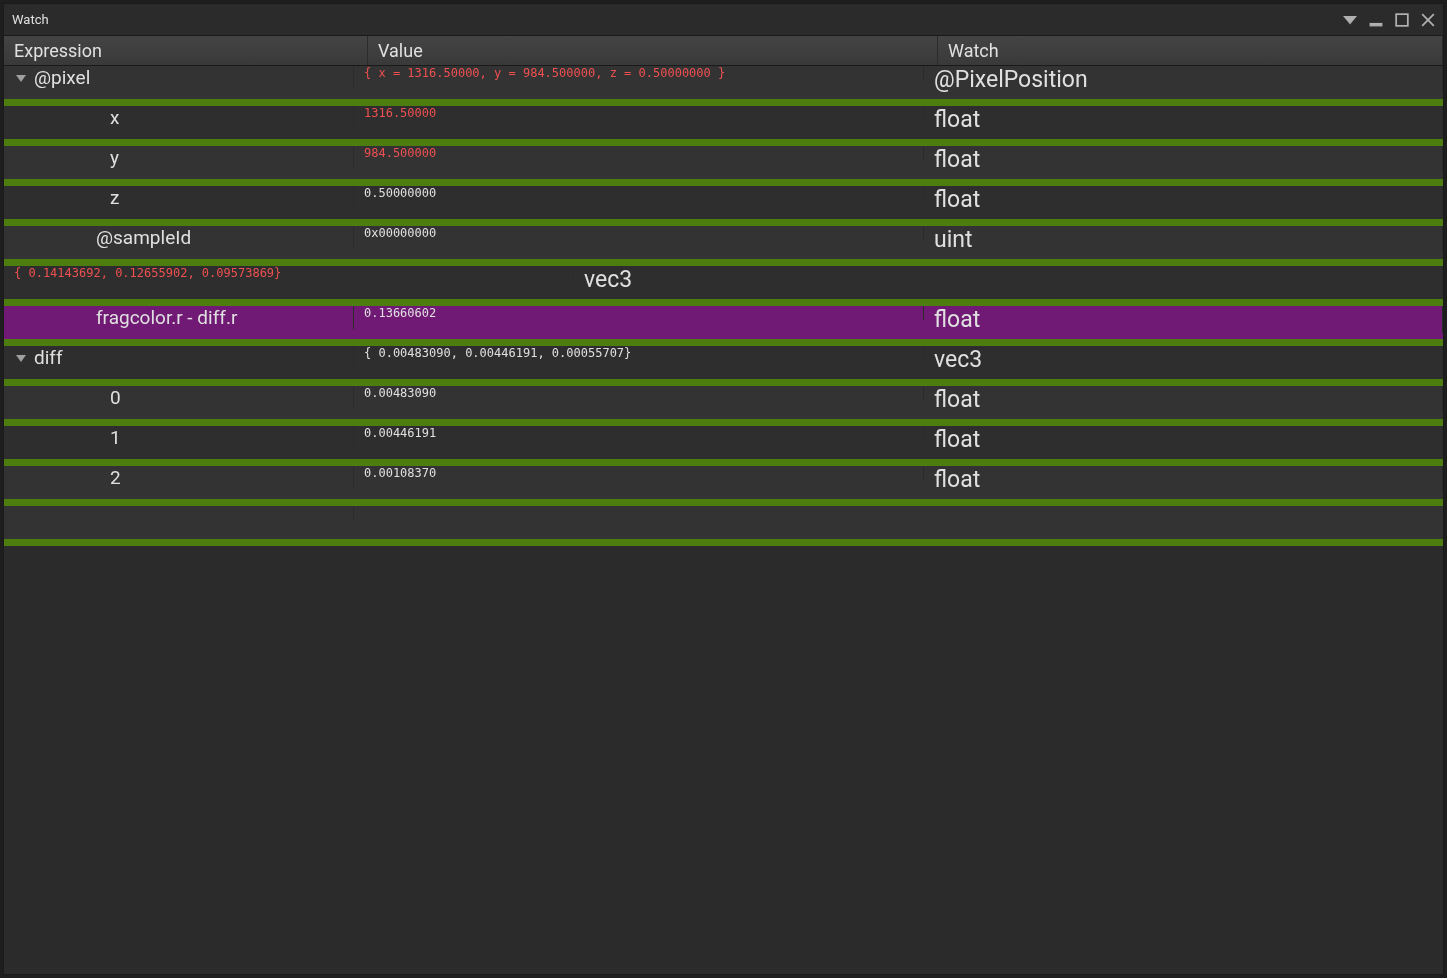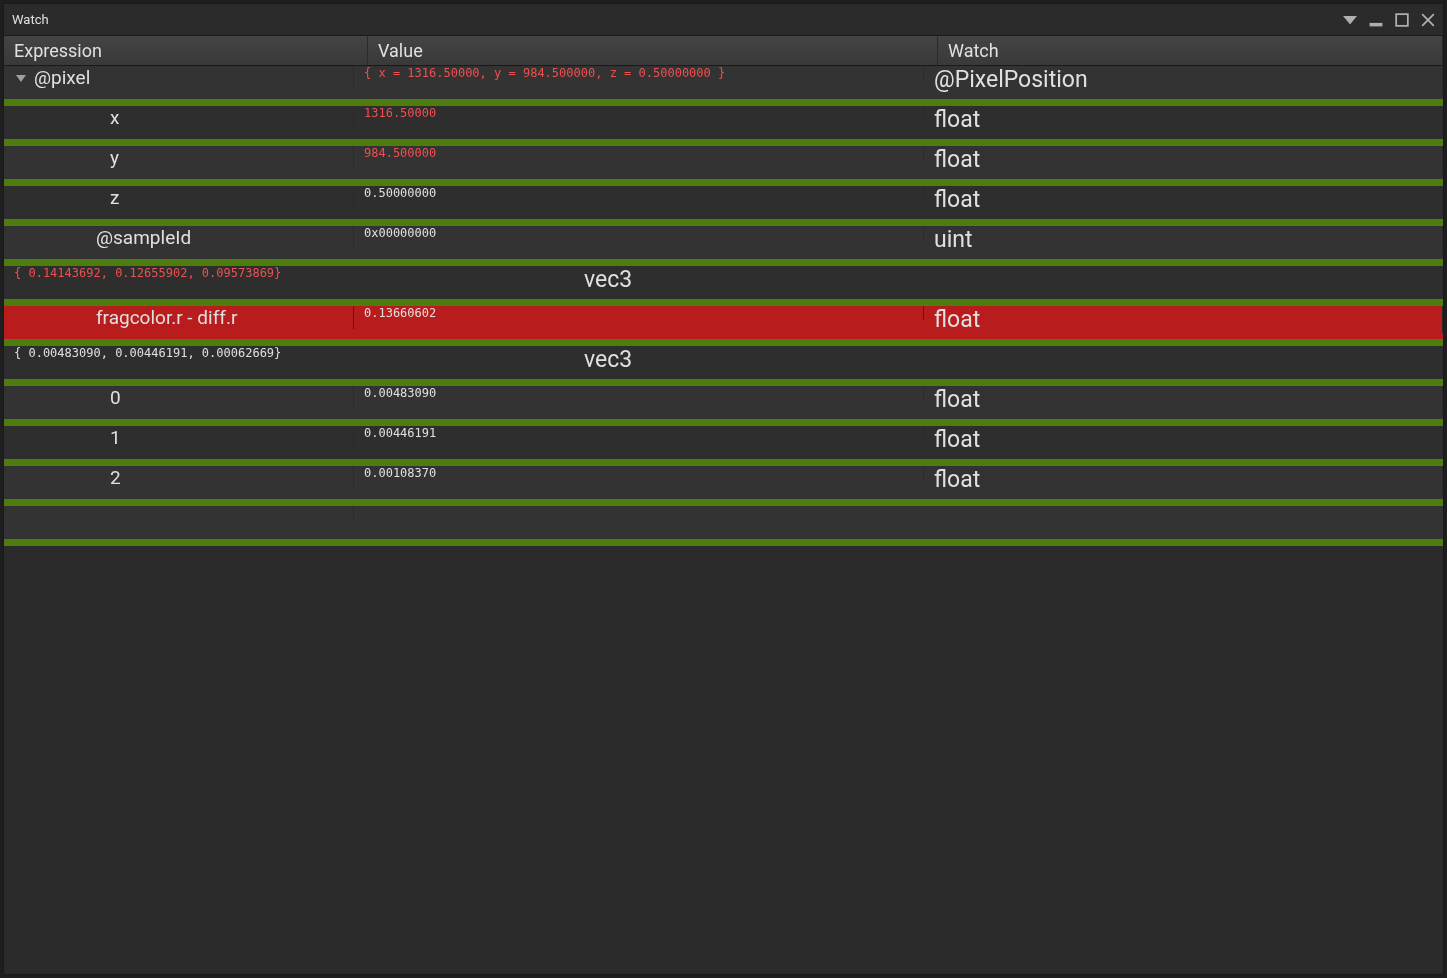--- a/index.html
+++ b/index.html
@@ -60,21 +60,21 @@
     .col-type { flex: 1; }
     .rows { flex: 1; overflow-y: auto; background: #2b2b2b; }
     .row {
       display: flex;
       height: 40px;
       align-items: flex-start;
       background: #333333;
       border-bottom: 7px solid #4d7c0f;
     }
     .row.alt { background: #2e2e2e; }
-    .row.selected { background: #b91c1c; }
+    .row.selected { background: #701a75; }
     .row.empty { background: #333333; }
     .cell {
       padding: 0 10px;
       display: flex;
       align-items: center;
       border-right: 1px solid #2b2b2b;
       overflow: hidden;
       white-space: nowrap;
     }
     .cell-expr { width: 350px; flex-shrink: 0; font-size: 19px; color: #e0e0e0;}
@@ -210,22 +210,30 @@
           <span>fragcolor.r - diff.r</span>
         </div>
         <div class="cell cell-value">
           <span>0.13660602</span>
         </div>
         <div class="cell cell-type">
           <span>float</span>
         </div>
       </div>
       <div class="row alt">
-        <div class="cell cell-value">
-          <span>{ 0.00483090, 0.00446191, 0.00062669}</span>
+        <div class="cell cell-expr indent0">
+          <span class="tree-icon">
+            <svg viewBox="0 0 10 10">
+              <polygon points="0,2 10,2 5,9"></polygon>
+            </svg>
+          </span>
+          <span>diff</span>
+        </div>
+        <div class="cell cell-value">
+          <span>{ 0.00483090, 0.00446191, 0.00055707}</span>
         </div>
         <div class="cell cell-type">
           <span>vec3</span>
         </div>
       </div>
       <div class="row">
         <div class="cell cell-expr indent2">
           <span class="spacer"></span>
           <span>0</span>
         </div>

